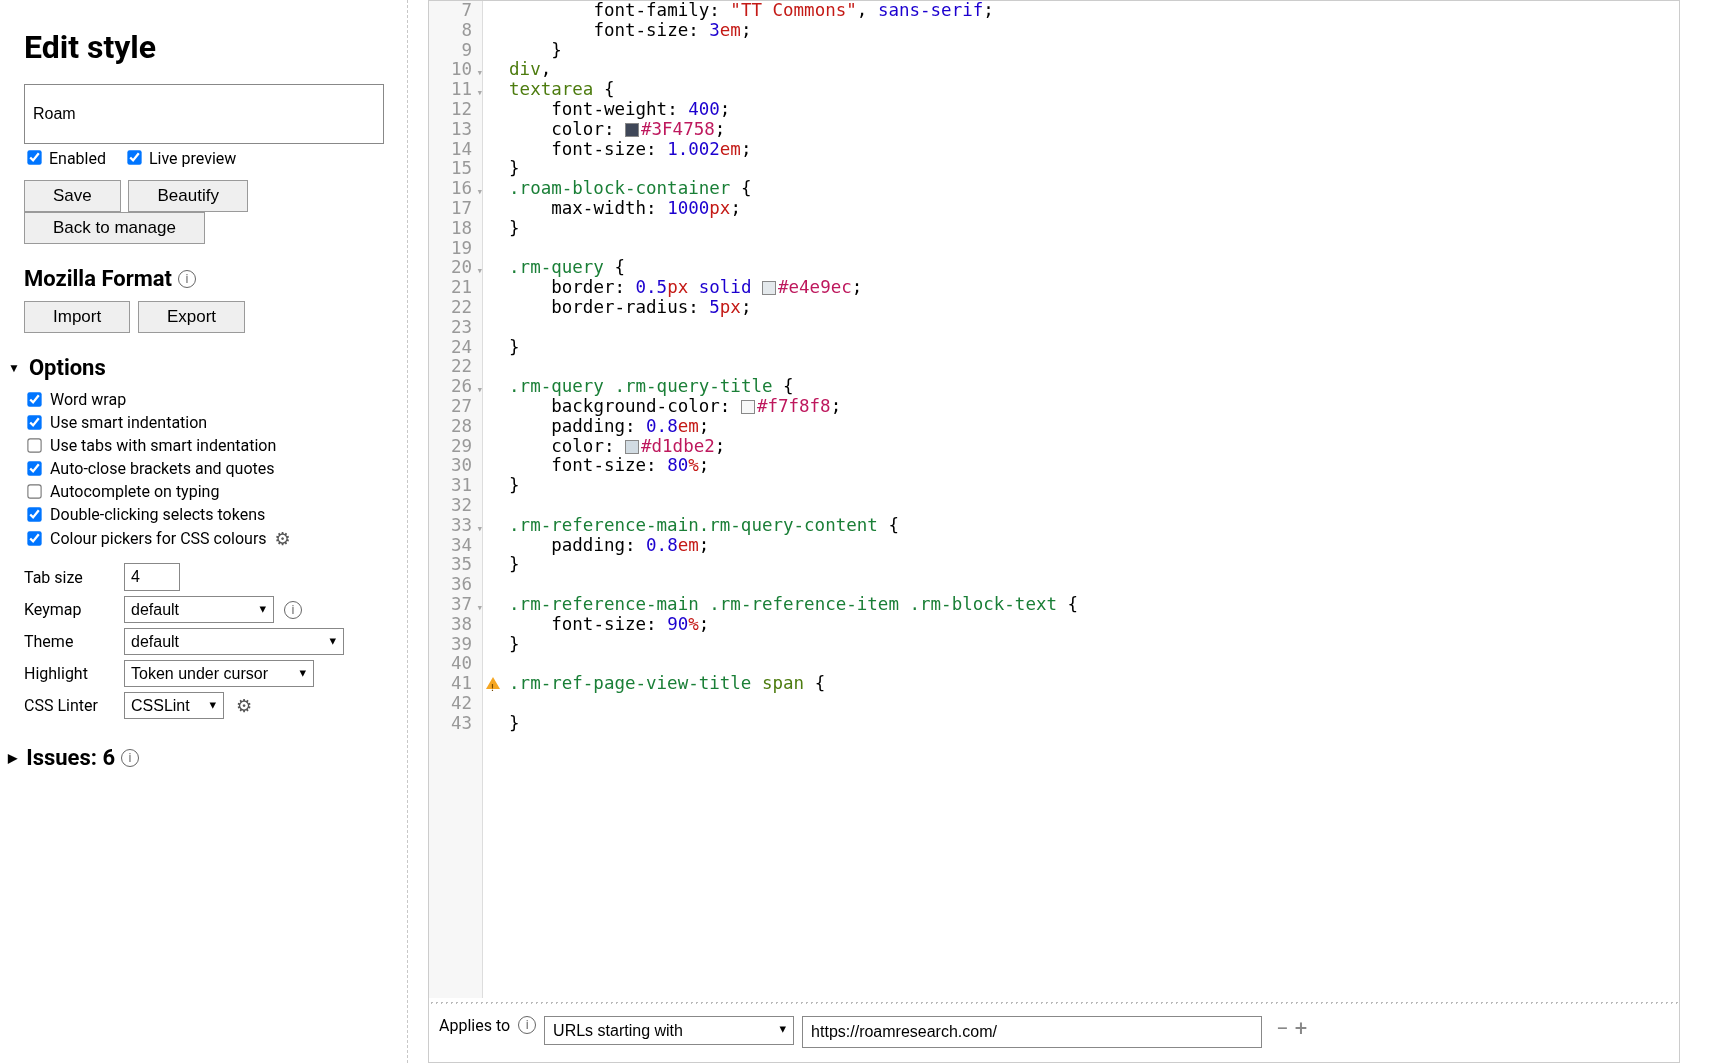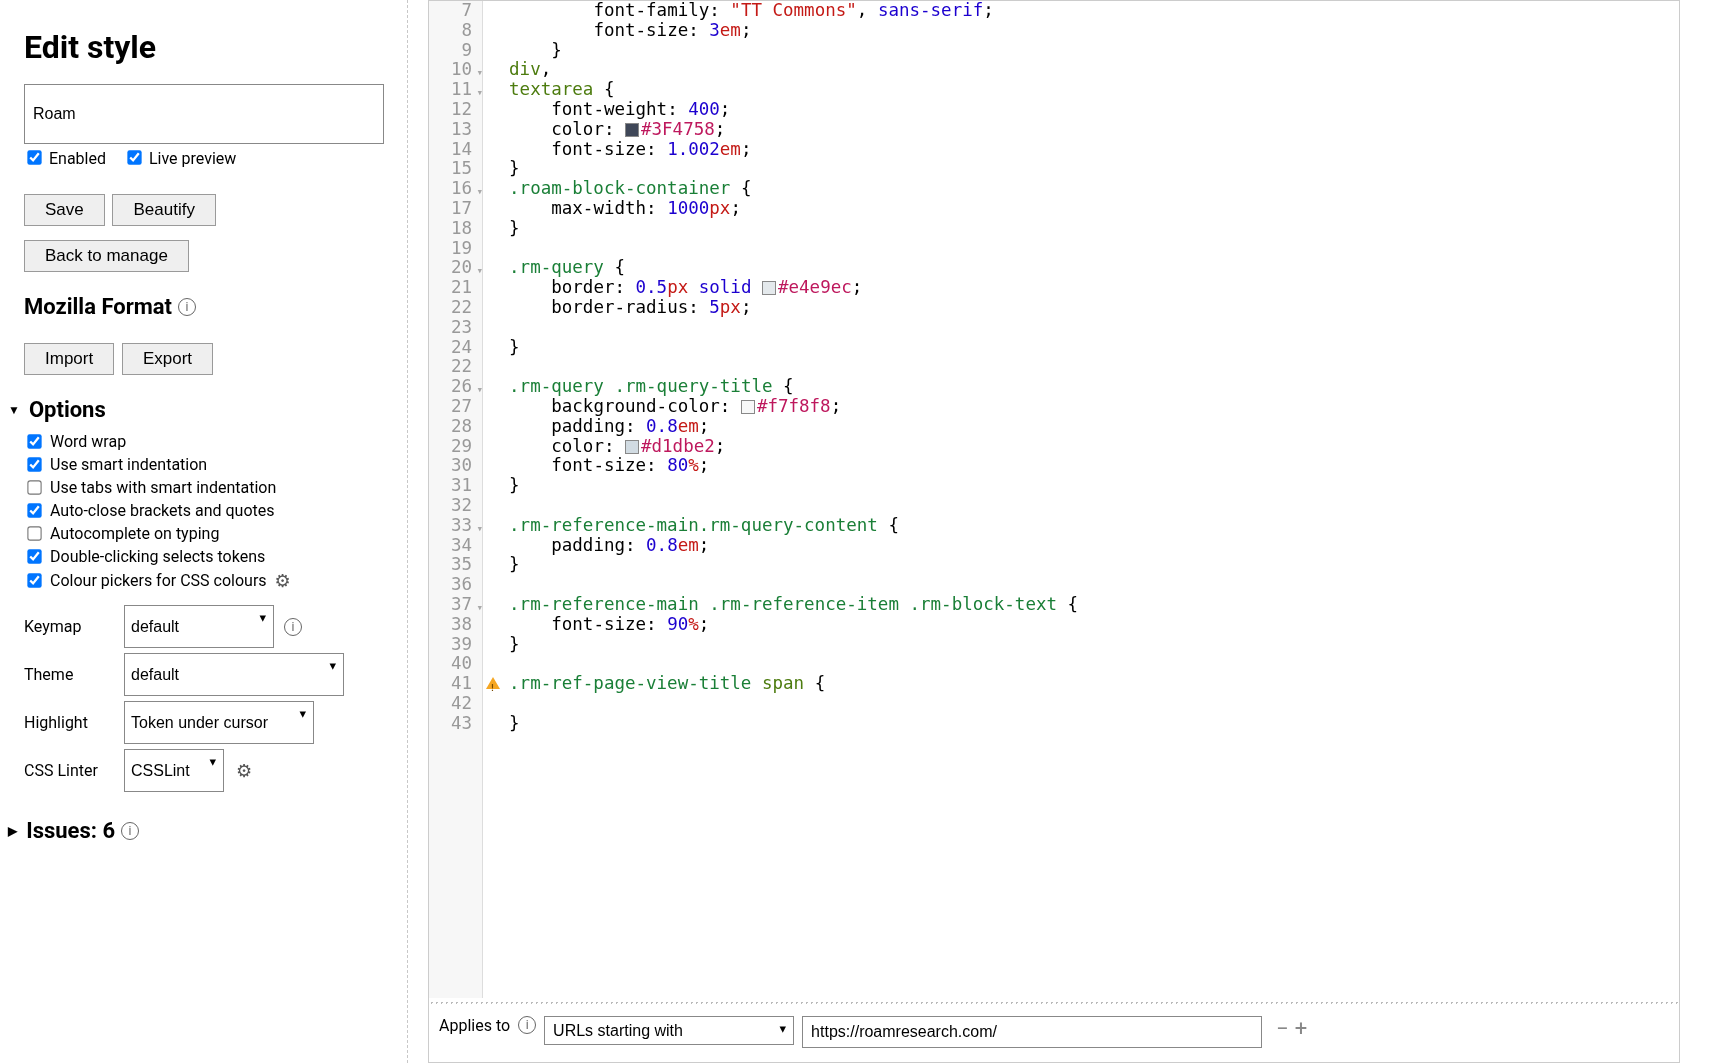--- a/index.html
+++ b/index.html
@@ -28,27 +28,26 @@
   .style-name {
     width: 360px;
     padding: 20px 8px;
     font-size: 16px;
     border: 1px solid #888;
   }
   .checkbox-row { margin: 4px 0 12px 0; }
   .checkbox-row label { margin-right: 14px; font-size: 16px;}
   .checkbox-row input { transform: scale(1.1); margin-right:4px;}
   .btn {
-    padding: 5px 20px;
+    padding: 5px 28px;
     font-size: 17px;
     background: #efefef;
     border: 1px solid #9a9a9a;
     cursor: pointer;
     margin-right: 4px;
-    margin-top: 14px;
   }
   .btn-row { margin-bottom: 22px; }
   .section-title {
     font-size: 22px;
     font-weight: 700;
     margin: 22px 0 10px 0;
     display: flex;
     align-items: center;
     gap: 6px;
   }
@@ -76,21 +75,21 @@
     font-size: 18px;
     color: #555;
     margin-left: 2px;
   }
   .kv-table { margin-top: 14px; }
   .kv-row { display: flex; align-items: center; margin: 5px 0; gap: 10px; }
   .kv-row .label { width: 90px; font-size: 16px;}
   .kv-row input[type=text] { width: 56px; padding: 4px 6px; font-size:16px; border:1px solid #888;}
   .kv-row select, .kv-row .select-like {
     width: 150px;
-    padding: 12px 6px;
+    padding: 4px 6px;
     font-size: 16px;
     border: 1px solid #888;
     background: #fff;
     appearance: none;
     position: relative;
   }
   .select-wrap { position:relative; display:inline-block;}
   .select-wrap::after {
     content: "▾";
     position: absolute;
@@ -287,20 +286,24 @@
         <span>Double-clicking selects tokens</span>
       </label>
       <label>
         <input type="checkbox" checked="" style="">
         <span>Colour pickers for CSS colours</span>
         <span class="gear-icon">⚙</span>
       </label>
     </div>
 
   <div class="kv-table">
+    <div class="kv-row">
+      <span class="label">Tab size</span>
+      <input type="text" value="4" style="">
+    </div>
     <div class="kv-row">
       <span class="label">Keymap</span>
       <span class="select-wrap"><select><option>default</option></select></span>
       <span class="info-icon">i</span>
     </div>
     <div class="kv-row">
       <span class="label">Theme</span>
       <span class="select-wrap" style="width:220px"><select style="width:220px"><option>default</option></select></span>
     </div>
     <div class="kv-row">

